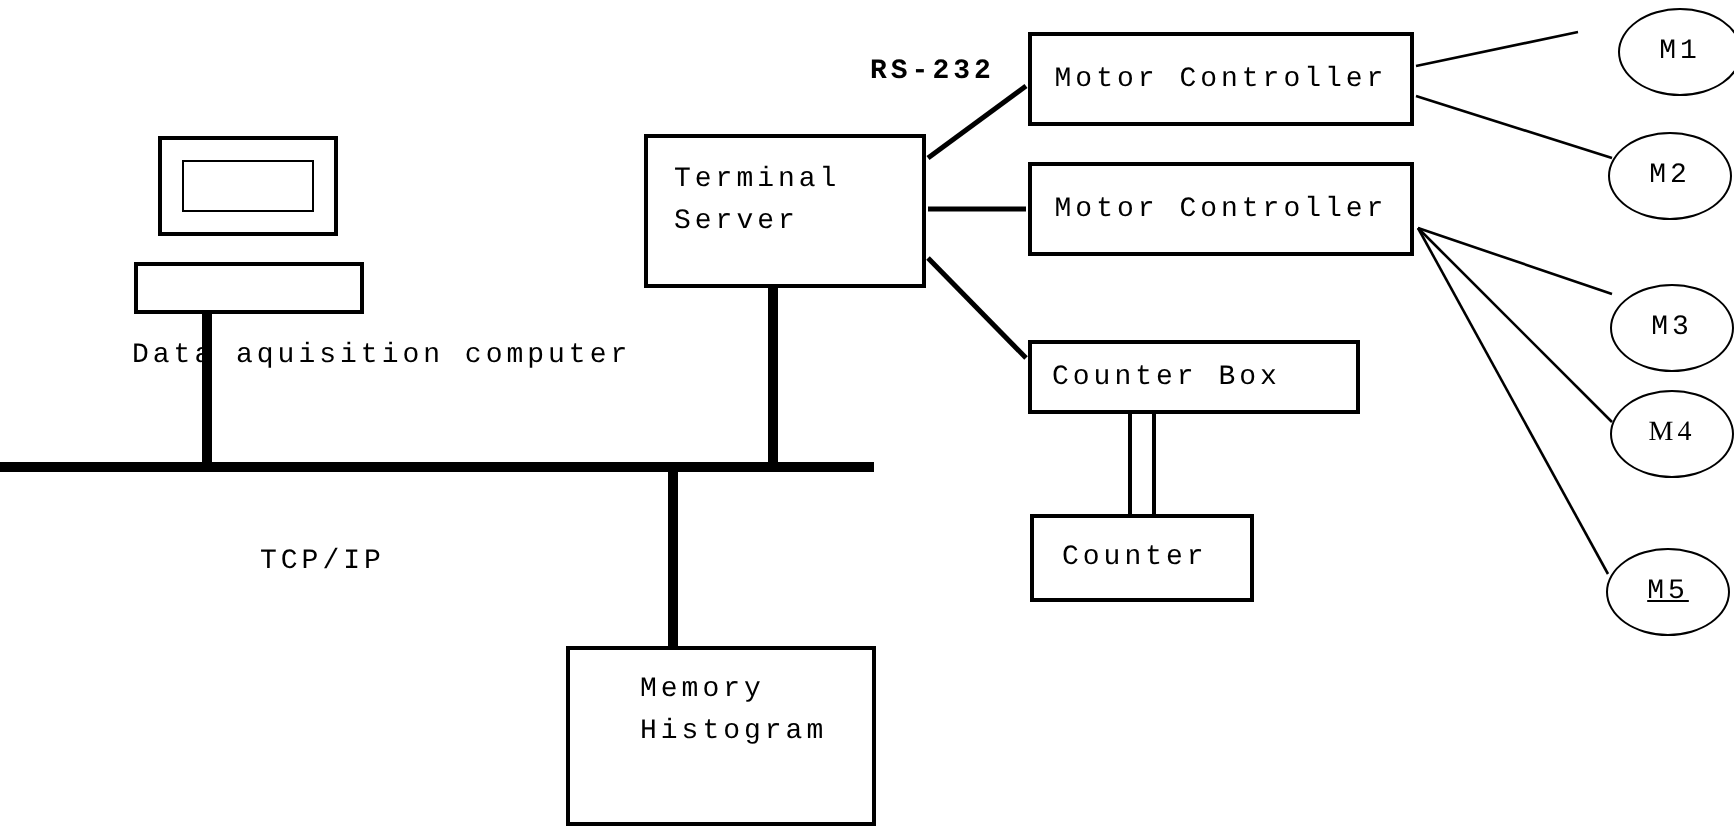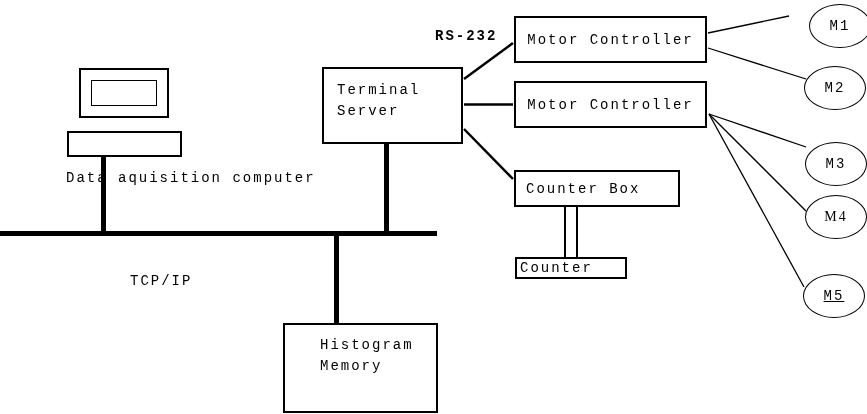--- a/index.html
+++ b/index.html
@@ -133,28 +133,28 @@
   <div class="box center-h" style="left:514px; top:16px; width:193px; height:47px;">
     <span>Motor Controller</span>
   </div>
   <div class="box center-h" style="left:514px; top:81px; width:193px; height:47px;">
     <span>Motor Controller</span>
   </div>
 
   <div class="box" style="left:514px; top:170px; width:166px; height:37px; padding-left:10px;">
     <span>Counter Box</span>
   </div>
-  <div class="box" style="left:515px; top:257px; width:112px; height:22px; padding-left:3px;">
+  <div class="box" style="left:515px; top:257px; width:112px; height:44px; padding-left:14px;">
     <span>Counter</span>
   </div>
 
   <div class="box" style="left:283px; top:323px; width:155px; height:90px; align-items:flex-start; padding:10px 0 0 35px;">
     <span>
+      <span class="twoline">Memory</span>
       <span class="twoline">Histogram</span>
-      <span class="twoline">Memory</span>
     </span>
   </div>
 
   <div class="motor" style="left:809px; top:4px;">
     <span>M1</span>
   </div>
   <div class="motor" style="left:804px; top:66px;">
     <span>M2</span>
   </div>
   <div class="motor" style="left:805px; top:142px;">

